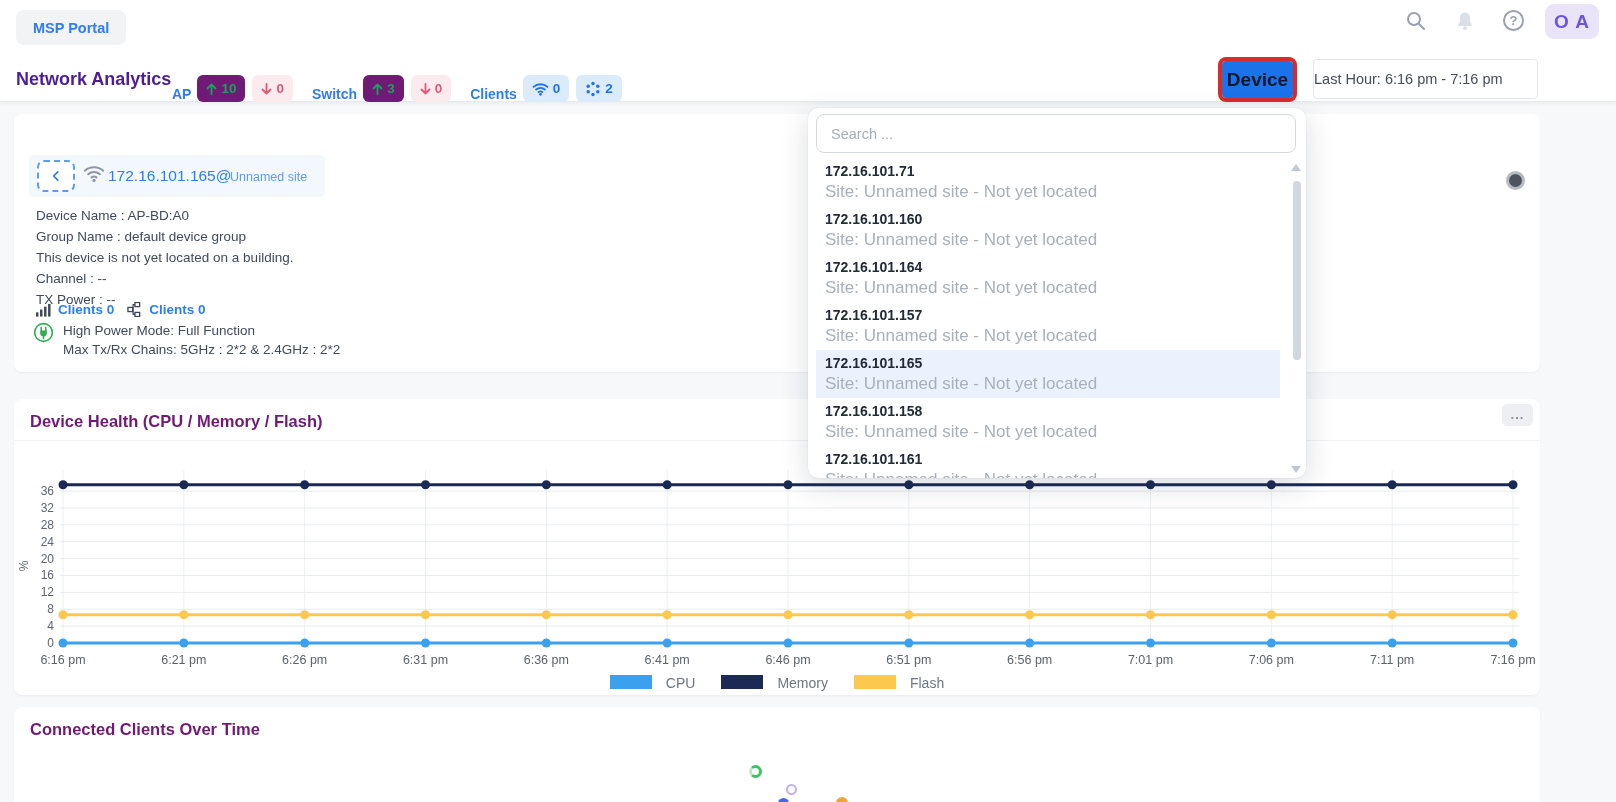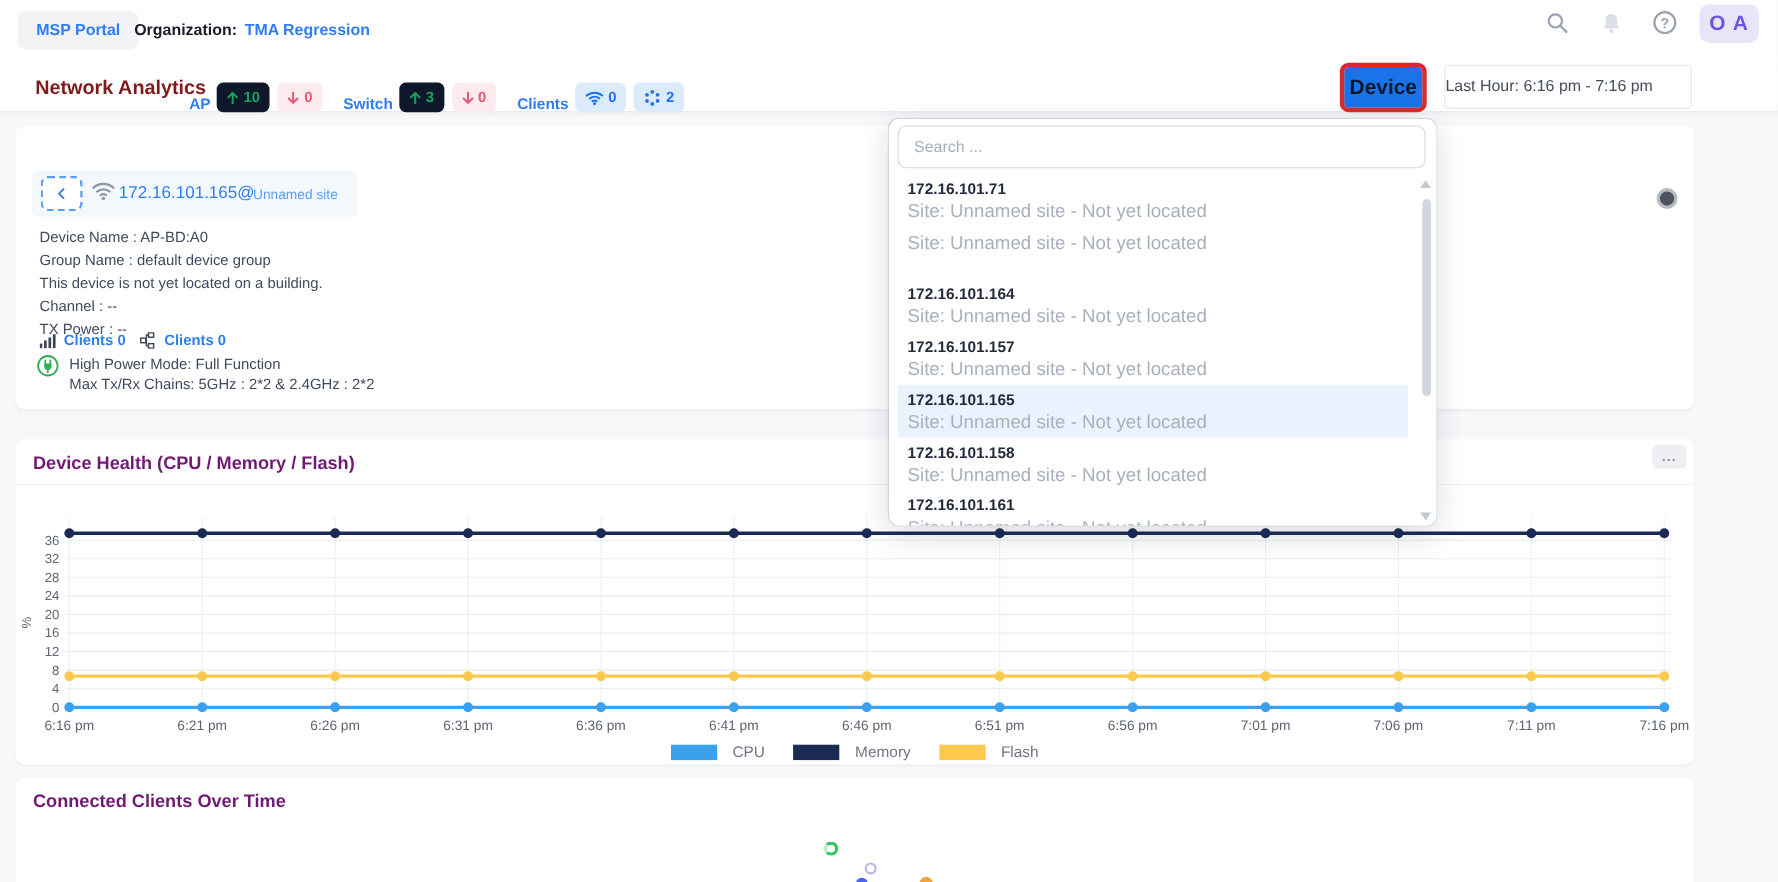--- a/index.html
+++ b/index.html
@@ -15,26 +15,26 @@
 #org-value{font-size:14.5px;font-weight:bold;color:#2e7df2;text-decoration:none;cursor:pointer}
 .hicon{position:absolute;top:9px;width:24px;height:24px;cursor:pointer}
 #avatar{position:absolute;left:1545px;top:4px;width:54px;height:35px;background:#e9e4f8;border-radius:9px;
   color:#6d53e0;font-weight:bold;font-size:19px;display:flex;align-items:center;justify-content:center;letter-spacing:1px;cursor:pointer}
 .help-circle{width:21px;height:21px;border:2px solid #99a1b0;border-radius:50%;color:#99a1b0;
   font-size:13px;font-weight:bold;display:flex;align-items:center;justify-content:center}
 .help-circle::before{content:"?"}
 
 #toolbar{position:absolute;left:0;top:57px;width:1616px;height:45px;background:#fff;
   border-bottom:1px solid #e7eaee;box-shadow:0 2px 3px rgba(20,30,50,.05)}
-#na-title{position:absolute;left:32px;top:0;line-height:45px;font-size:18px;font-weight:bold;color:#7f1d1d}
+#na-title{position:absolute;left:16px;top:0;line-height:45px;font-size:18px;font-weight:bold;color:#4c1d95}
 #stats{position:absolute;left:172px;top:0;height:45px;display:flex;align-items:flex-end}
 .stat-label{color:#2e7df2;font-weight:bold;font-size:14px;margin-right:6px}
 .badge{height:27px;padding:0 9px;border-radius:6px;display:flex;align-items:center;gap:4px;
   font-size:13.5px;font-weight:bold;margin-right:7px;cursor:default}
-.badge.up{background:#0f172a;color:#17a35c}
+.badge.up{background:#701a75;color:#17a35c}
 .badge.down{background:#fcebee;color:#e45672}
 .badge.blue{background:#dcebfa;color:#1f6ff2}
 .gap-after{margin-right:19px !important}
 #device-btn{position:absolute;left:1222px;top:61px;width:71px;height:37px;background:#1a73e8;border:none;
   border-radius:4px;color:#0f172a;font-weight:bold;font-size:19px;font-family:inherit;cursor:pointer;
   outline:4px solid #d92b2b;z-index:40}
 #time-box{position:absolute;left:1313px;top:59px;width:225px;height:40px;background:#fff;border:1px solid #e3e6ea;
   border-radius:4px;font-size:14.5px;color:#454c5c;display:flex;align-items:center;cursor:pointer}
 
 .card{position:absolute;background:#fff;border-radius:8px;box-shadow:0 1px 2px rgba(16,24,40,.05)}
@@ -70,40 +70,36 @@
 .dd-arrow{position:absolute;right:5px;width:0;height:0;border-left:5px solid transparent;border-right:5px solid transparent;cursor:pointer}
 #dd-arrow-up{top:56px;border-bottom:7px solid #c2c8d2}
 #dd-arrow-down{top:358px;border-top:7px solid #c2c8d2}
 
 .card-title{position:absolute;left:16px;top:13px;font-size:16.5px;font-weight:bold;color:#701a75}
 #menu-btn{position:absolute;left:1488px;top:5px;width:31px;height:22px;background:#edeff2;border:none;border-radius:5px;
   color:#8b93a0;font-weight:bold;font-size:13px;letter-spacing:1px;line-height:14px;cursor:pointer;font-family:inherit}
 #health-divider{position:absolute;left:0;top:41px;width:1526px;height:1px;background:#f0f2f5}
 #health-chart{position:absolute;left:0;top:56px}
 #chart-legend{position:absolute;left:0;top:276px;width:1526px;display:flex;justify-content:center;gap:26px}
-.legend-item{display:flex;align-items:flex-end;gap:14px;cursor:pointer}
+.legend-item{display:flex;align-items:flex-start;gap:14px;cursor:pointer}
 .legend-swatch{width:42px;height:14px;display:inline-block}
 .legend-label{font-size:14px;color:#6e7684}
 svg text{font-family:"Liberation Sans",sans-serif}
 
 .spin{position:absolute;border-radius:50%}
 #spin-green{left:735px;top:58px;width:13px;height:13px;border:3px solid #39c463;border-left-color:#b8ecc8}
 #spin-purple{left:772px;top:77px;width:11px;height:11px;border:2px solid #c0b2ea}
 #spin-blue{left:764px;top:91px;width:11px;height:11px;background:#4a63ee}
 #spin-orange{left:822px;top:90px;width:12px;height:12px;background:#f2a43c}
 </style>
 </head>
 <body>
 
 <div id="header">
   <button id="msp-btn">MSP Portal</button>
-  <div id="org-wrap">
-    <span id="org-label">Organization:</span>
-    <a id="org-value">TMA Regression</a>
-  </div>
   <span class="hicon" style="left:1404px">
     <svg width="24" height="24" viewBox="0 0 24 24">
         <circle cx="10" cy="10" r="6" fill="none" stroke="#98a1b3" stroke-width="2"></circle>
         <line x1="14.8" y1="14.8" x2="20" y2="20" stroke="#98a1b3" stroke-width="2" stroke-linecap="round"></line>
       </svg>
   </span>
   <span class="hicon" style="left:1453px">
     <svg width="24" height="24" viewBox="0 0 24 24">
         <path d="M12 3.5c-3.1.3-5.2 2.7-5.2 5.7v4l-1.5 2.6c-.3.5.1 1.1.7 1.1h12c.6 0 1-.6.7-1.1l-1.5-2.6v-4c0-3-2.1-5.4-5.2-5.7z" fill="#dbdfe8"></path>
         <circle cx="12" cy="19.2" r="1.9" fill="#dbdfe8"></circle>
@@ -343,20 +339,21 @@
 </div>
 
 <div id="dropdown">
   <input id="dd-search" type="text" placeholder="Search ..." style="">
   <div id="dd-list">
       <div class="dd-item">
         <div class="dd-ip">172.16.101.71</div>
         <div class="dd-site">Site: Unnamed site - Not yet located</div>
       </div>
       <div class="dd-item">
+        <div class="dd-ip">172.16.101.160</div>
         <div class="dd-site">Site: Unnamed site - Not yet located</div>
       </div>
       <div class="dd-item">
         <div class="dd-ip">172.16.101.164</div>
         <div class="dd-site">Site: Unnamed site - Not yet located</div>
       </div>
       <div class="dd-item">
         <div class="dd-ip">172.16.101.157</div>
         <div class="dd-site">Site: Unnamed site - Not yet located</div>
       </div>

